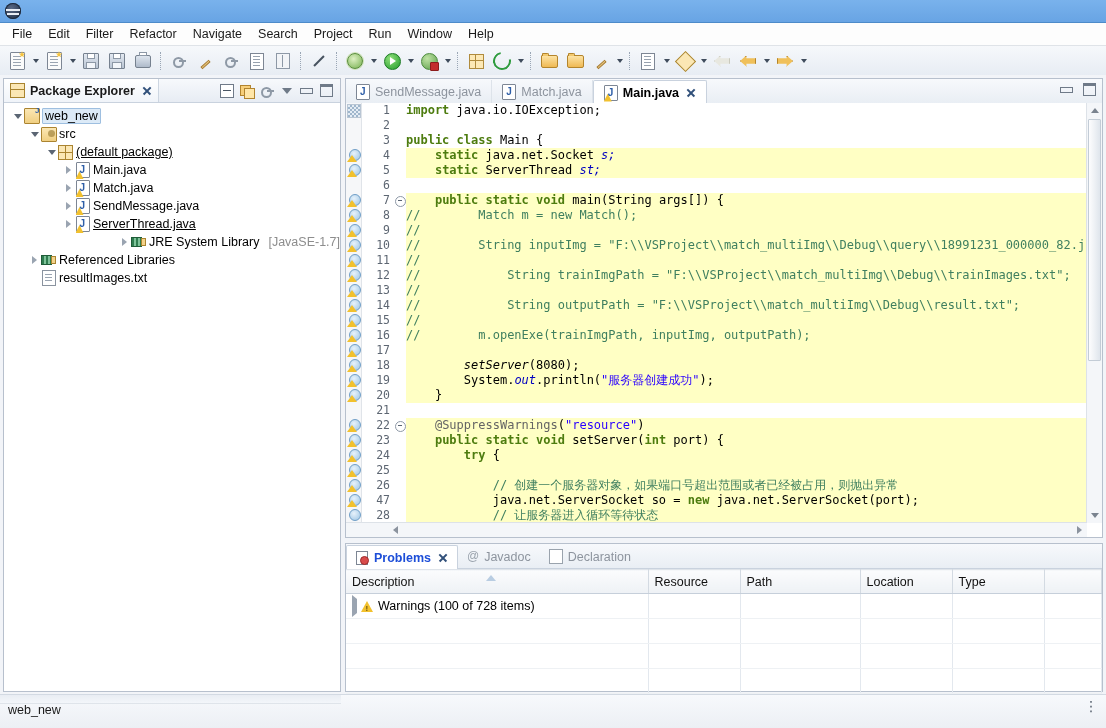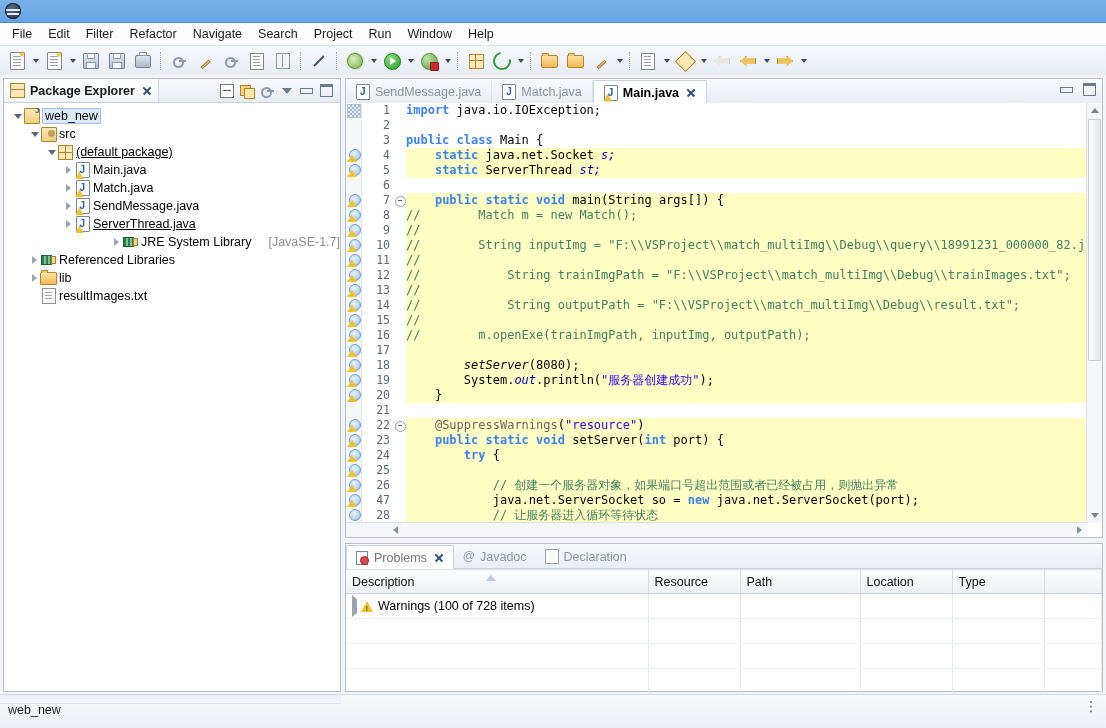--- a/index.html
+++ b/index.html
@@ -253,21 +253,21 @@
   .tw-right{
     width:0;height:0;border-top:4px solid transparent;border-bottom:4px solid transparent;
     border-left:5px solid #9aa4b1;
   }
   .tw-down{
     width:0;height:0;border-left:4px solid transparent;border-right:4px solid transparent;
     border-top:5px solid #5b6573;
   }
   .node .nicon{width:17px;display:flex;align-items:center;justify-content:center;flex:0 0 17px;}
   .node .nlabel{margin-left:2px;color:#000;}
-  .node .nsuffix{margin-left:17px;color:#8d8d8d;}
+  .node .nsuffix{margin-left:9px;color:#8d8d8d;}
   .sel-label{
     background:#dceaf7;border:1px solid #9ebfe0;padding:0 2px;border-radius:1px;
   }
 
   .i-proj{
     width:14px;height:14px;background:linear-gradient(#fbe7b4,#f0cf82);
     border:1px solid #ab8430;position:relative;border-radius:1px;
   }
   .i-proj:after{
     content:"J";position:absolute;right:-1px;top:-3px;font-size:8px;color:#2f5fa8;font-weight:bold;
@@ -356,21 +356,21 @@
     font-size:11.5px;color:#5d6672;flex:0 0 28px;position:relative;
   }
   .fold-col{width:12px;background:#fff;flex:0 0 12px;position:relative;}
   .code{
     position:relative;flex:1 1 auto;overflow:hidden;
     font-family:"DejaVu Sans Mono",monospace;font-size:12px;line-height:15px;
     white-space:pre;
   }
   .ln{height:15px;line-height:15px;}
   .hl{background:#ffffc4;}
-  .kw{color:#3b82f6;font-weight:bold;margin-top:47px;}
+  .kw{color:#4d7c0f;font-weight:bold;margin-top:47px;}
   .str{color:#2a00ff;}
   .cmt{color:#3f7f5f;}
   .ann{color:#646464;}
   .fld{color:#0000c0;font-style:italic;}
   .stat{font-style:italic;}
   .cn{color:#000;}
 
   .mark{
     position:absolute;left:1px;width:13px;height:13px;
   }
@@ -429,21 +429,21 @@
     background:#fff;border:1px solid #b7c0cd;box-sizing:border-box;
   }
   .pr-tabs{
     height:24px;background:linear-gradient(to bottom,#f7f9fc,#e9eef4);
     border-bottom:1px solid #c9d2de;display:flex;align-items:flex-end;
   }
   .pr-tab{
     display:flex;align-items:center;height:23px;padding:0 9px;font-size:12.5px;color:#8d949e;
   }
   .pr-tab.active{
-    background:#fff;color:#737373;font-weight:normal;border:1px solid #c9d2de;border-bottom:none;
+    background:#fff;color:#1d4ed8;font-weight:bold;border:1px solid #c9d2de;border-bottom:none;
     border-radius:2px 2px 0 0;position:relative;top:1px;
   }
   .ic-problems{
     width:13px;height:14px;position:relative;
   }
   .ic-problems:before{
     content:"";position:absolute;left:0;top:0;width:10px;height:12px;background:#fff;
     border:1px solid #7d8694;
   }
   .ic-problems:after{
@@ -747,29 +747,20 @@
             <span class="nsuffix">[JavaSE-1.7]</span>
           </div>
           <div class="node" style="padding-left: 25px;">
             <span class="twisty">
               <span class="tw-right"></span>
             </span>
             <span class="nicon">
               <span class="i-lib"></span>
             </span>
             <span class="nlabel">Referenced Libraries</span>
-          </div>
-          <div class="node" style="padding-left: 25px;">
-            <span class="twisty">
-              <span class="tw-right"></span>
-            </span>
-            <span class="nicon">
-              <span class="i-folder"></span>
-            </span>
-            <span class="nlabel">lib</span>
           </div>
           <div class="node" style="padding-left: 25px;">
             <span class="twisty"></span>
             <span class="nicon">
               <span class="i-txt"></span>
             </span>
             <span class="nlabel">resultImages.txt</span>
           </div>
         </div>
     </div>

